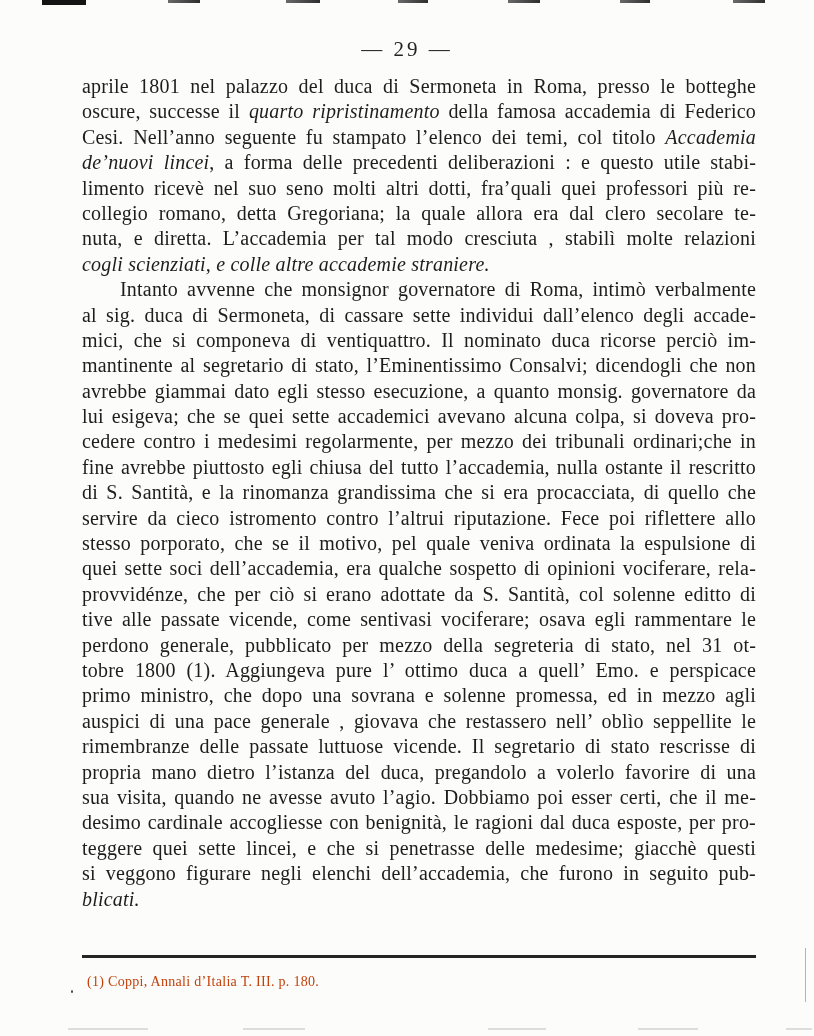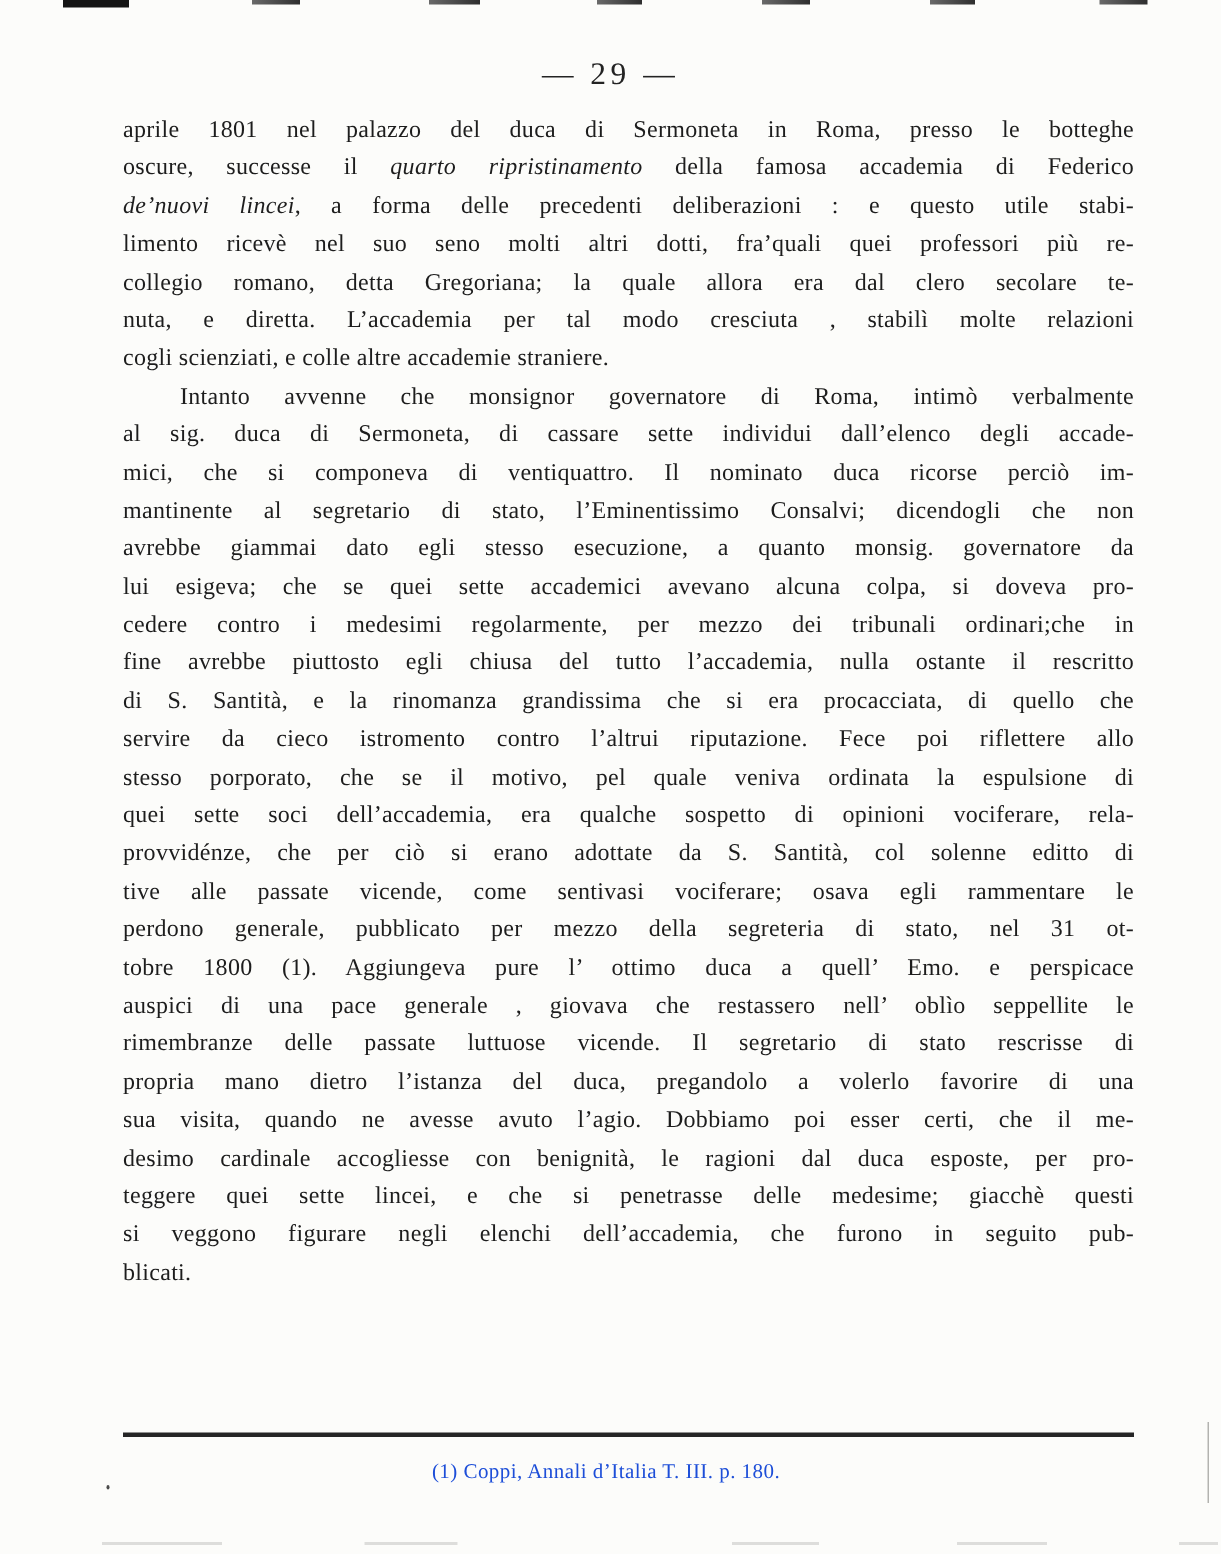--- a/index.html
+++ b/index.html
@@ -33,56 +33,57 @@
   .speck{position:absolute;left:71px;top:990px;width:2px;height:3px;background:#4a4a4a;border-radius:50%;}
 
   .page-number{
     position:absolute;top:37px;left:82px;width:650px;
     text-align:center;font-size:21px;letter-spacing:3px;color:#232323;
   }
   .body-text{
     position:absolute;top:74px;left:82px;width:674px;
   }
   .line{
-    height:25.4px;line-height:25.4px;font-size:16px;
+    height:25.4px;line-height:25.4px;font-size:20px;
     letter-spacing:0.2px;
     text-align:justify;text-align-last:justify;
     overflow:visible;
   }
-  .line.para-end{text-align-last:left;}
+  .line.para-end{text-align-last:left;font-style:italic;}
   .line.indent{text-indent:38px;}
   .it{font-style:italic;}
 
   .footnote-rule{
     position:absolute;top:955px;left:82px;width:674px;height:3px;
     background:#252525;
   }
   .footnote{
-    position:absolute;top:974px;left:104px;width:600px;
-    font-size:14px;color:#1d4ed8;letter-spacing:0.3px;text-align:center;
+    position:absolute;top:974px;left:87px;width:600px;
+    font-size:14px;color:#c2410c;letter-spacing:0.3px;
   }
 </style>
 </head>
 <body>
 
 <div class="scan-page">
 
   <div class="dash d1"></div>
   <div class="dash d2"></div>
   <div class="dash d3"></div>
   <div class="dash d4"></div>
   <div class="dash d5"></div>
   <div class="dash d6"></div>
   <div class="dash d7"></div>
 
   <div class="page-number">— 29 —</div>
 
   <div class="body-text">
       <div class="line"><span>aprile 1801 nel palazzo del duca di Sermoneta in Roma, presso le botteghe</span></div>
       <div class="line"><span>oscure, successe il </span><span class="it">quarto ripristinamento</span><span> della famosa accademia di Federico</span></div>
+      <div class="line"><span>Cesi. Nell’anno seguente fu stampato l’elenco dei temi, col titolo </span><span class="it">Accademia</span></div>
       <div class="line"><span class="it">de’nuovi lincei</span><span>, a forma delle precedenti deliberazioni : e questo utile stabi-</span></div>
       <div class="line"><span>limento ricevè nel suo seno molti altri dotti, fra’quali quei professori più re-</span></div>
       <div class="line"><span>collegio romano, detta Gregoriana; la quale allora era dal clero secolare te-</span></div>
       <div class="line"><span>nuta, e diretta. L’accademia per tal modo cresciuta , stabilì molte relazioni</span></div>
       <div class="line para-end"><span>cogli scienziati, e colle altre accademie straniere.</span></div>
       <div class="line indent"><span>Intanto avvenne che monsignor governatore di Roma, intimò verbalmente</span></div>
       <div class="line"><span>al sig. duca di Sermoneta, di cassare sette individui dall’elenco degli accade-</span></div>
       <div class="line"><span>mici, che si componeva di ventiquattro. Il nominato duca ricorse perciò im-</span></div>
       <div class="line"><span>mantinente al segretario di stato, l’Eminentissimo Consalvi; dicendogli che non</span></div>
       <div class="line"><span>avrebbe giammai dato egli stesso esecuzione, a quanto monsig. governatore da</span></div>
@@ -90,20 +91,21 @@
       <div class="line"><span>cedere contro i medesimi regolarmente, per mezzo dei tribunali ordinari;che in</span></div>
       <div class="line"><span>fine avrebbe piuttosto egli chiusa del tutto l’accademia, nulla ostante il rescritto</span></div>
       <div class="line"><span>di S. Santità, e la rinomanza grandissima che si era procacciata, di quello che</span></div>
       <div class="line"><span>servire da cieco istromento contro l’altrui riputazione. Fece poi riflettere allo</span></div>
       <div class="line"><span>stesso porporato, che se il motivo, pel quale veniva ordinata la espulsione di</span></div>
       <div class="line"><span>quei sette soci dell’accademia, era qualche sospetto di opinioni vociferare, rela-</span></div>
       <div class="line"><span>provvidénze, che per ciò si erano adottate da S. Santità, col solenne editto di</span></div>
       <div class="line"><span>tive alle passate vicende, come sentivasi vociferare; osava egli rammentare le</span></div>
       <div class="line"><span>perdono generale, pubblicato per mezzo della segreteria di stato, nel 31 ot-</span></div>
       <div class="line"><span>tobre 1800 (1). Aggiungeva pure l’ ottimo duca a quell’ Emo. e perspicace</span></div>
+      <div class="line"><span>primo ministro, che dopo una sovrana e solenne promessa, ed in mezzo agli</span></div>
       <div class="line"><span>auspici di una pace generale , giovava che restassero nell’ oblìo seppellite le</span></div>
       <div class="line"><span>rimembranze delle passate luttuose vicende. Il segretario di stato rescrisse di</span></div>
       <div class="line"><span>propria mano dietro l’istanza del duca, pregandolo a volerlo favorire di una</span></div>
       <div class="line"><span>sua visita, quando ne avesse avuto l’agio. Dobbiamo poi esser certi, che il me-</span></div>
       <div class="line"><span>desimo cardinale accogliesse con benignità, le ragioni dal duca esposte, per pro-</span></div>
       <div class="line"><span>teggere quei sette lincei, e che si penetrasse delle medesime; giacchè questi</span></div>
       <div class="line"><span>si veggono figurare negli elenchi dell’accademia, che furono in seguito pub-</span></div>
       <div class="line para-end"><span>blicati.</span></div>
     </div>
 

